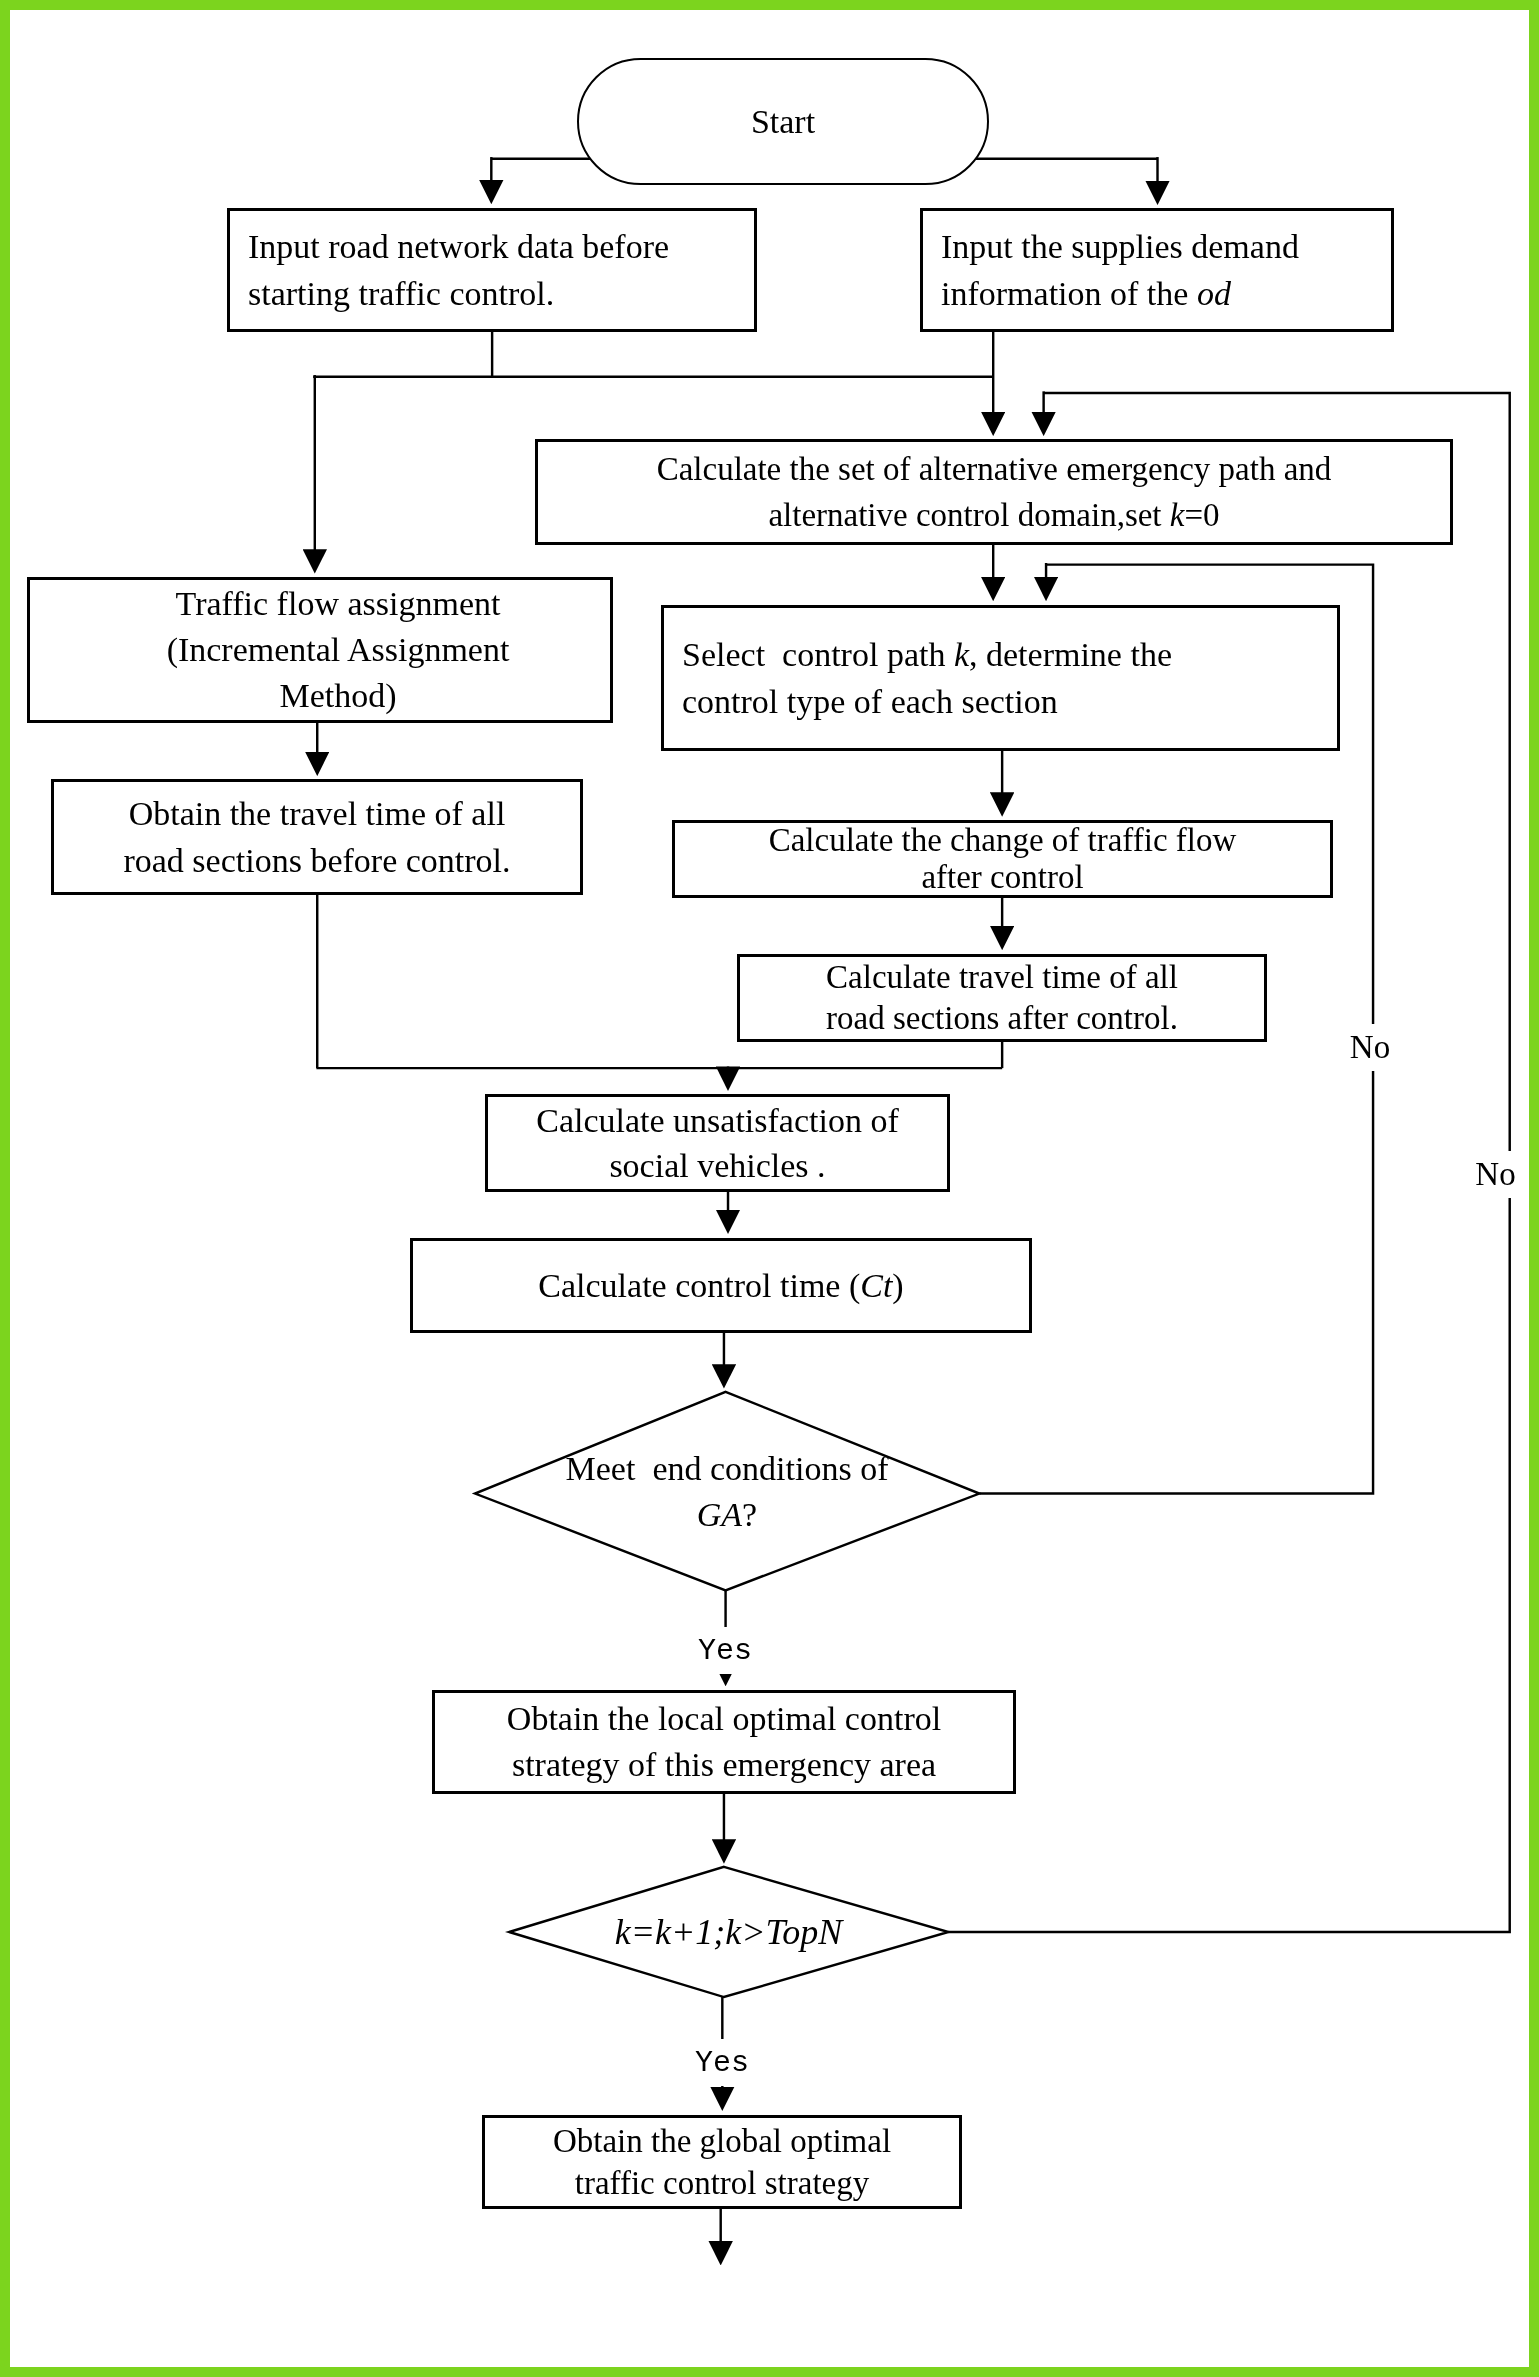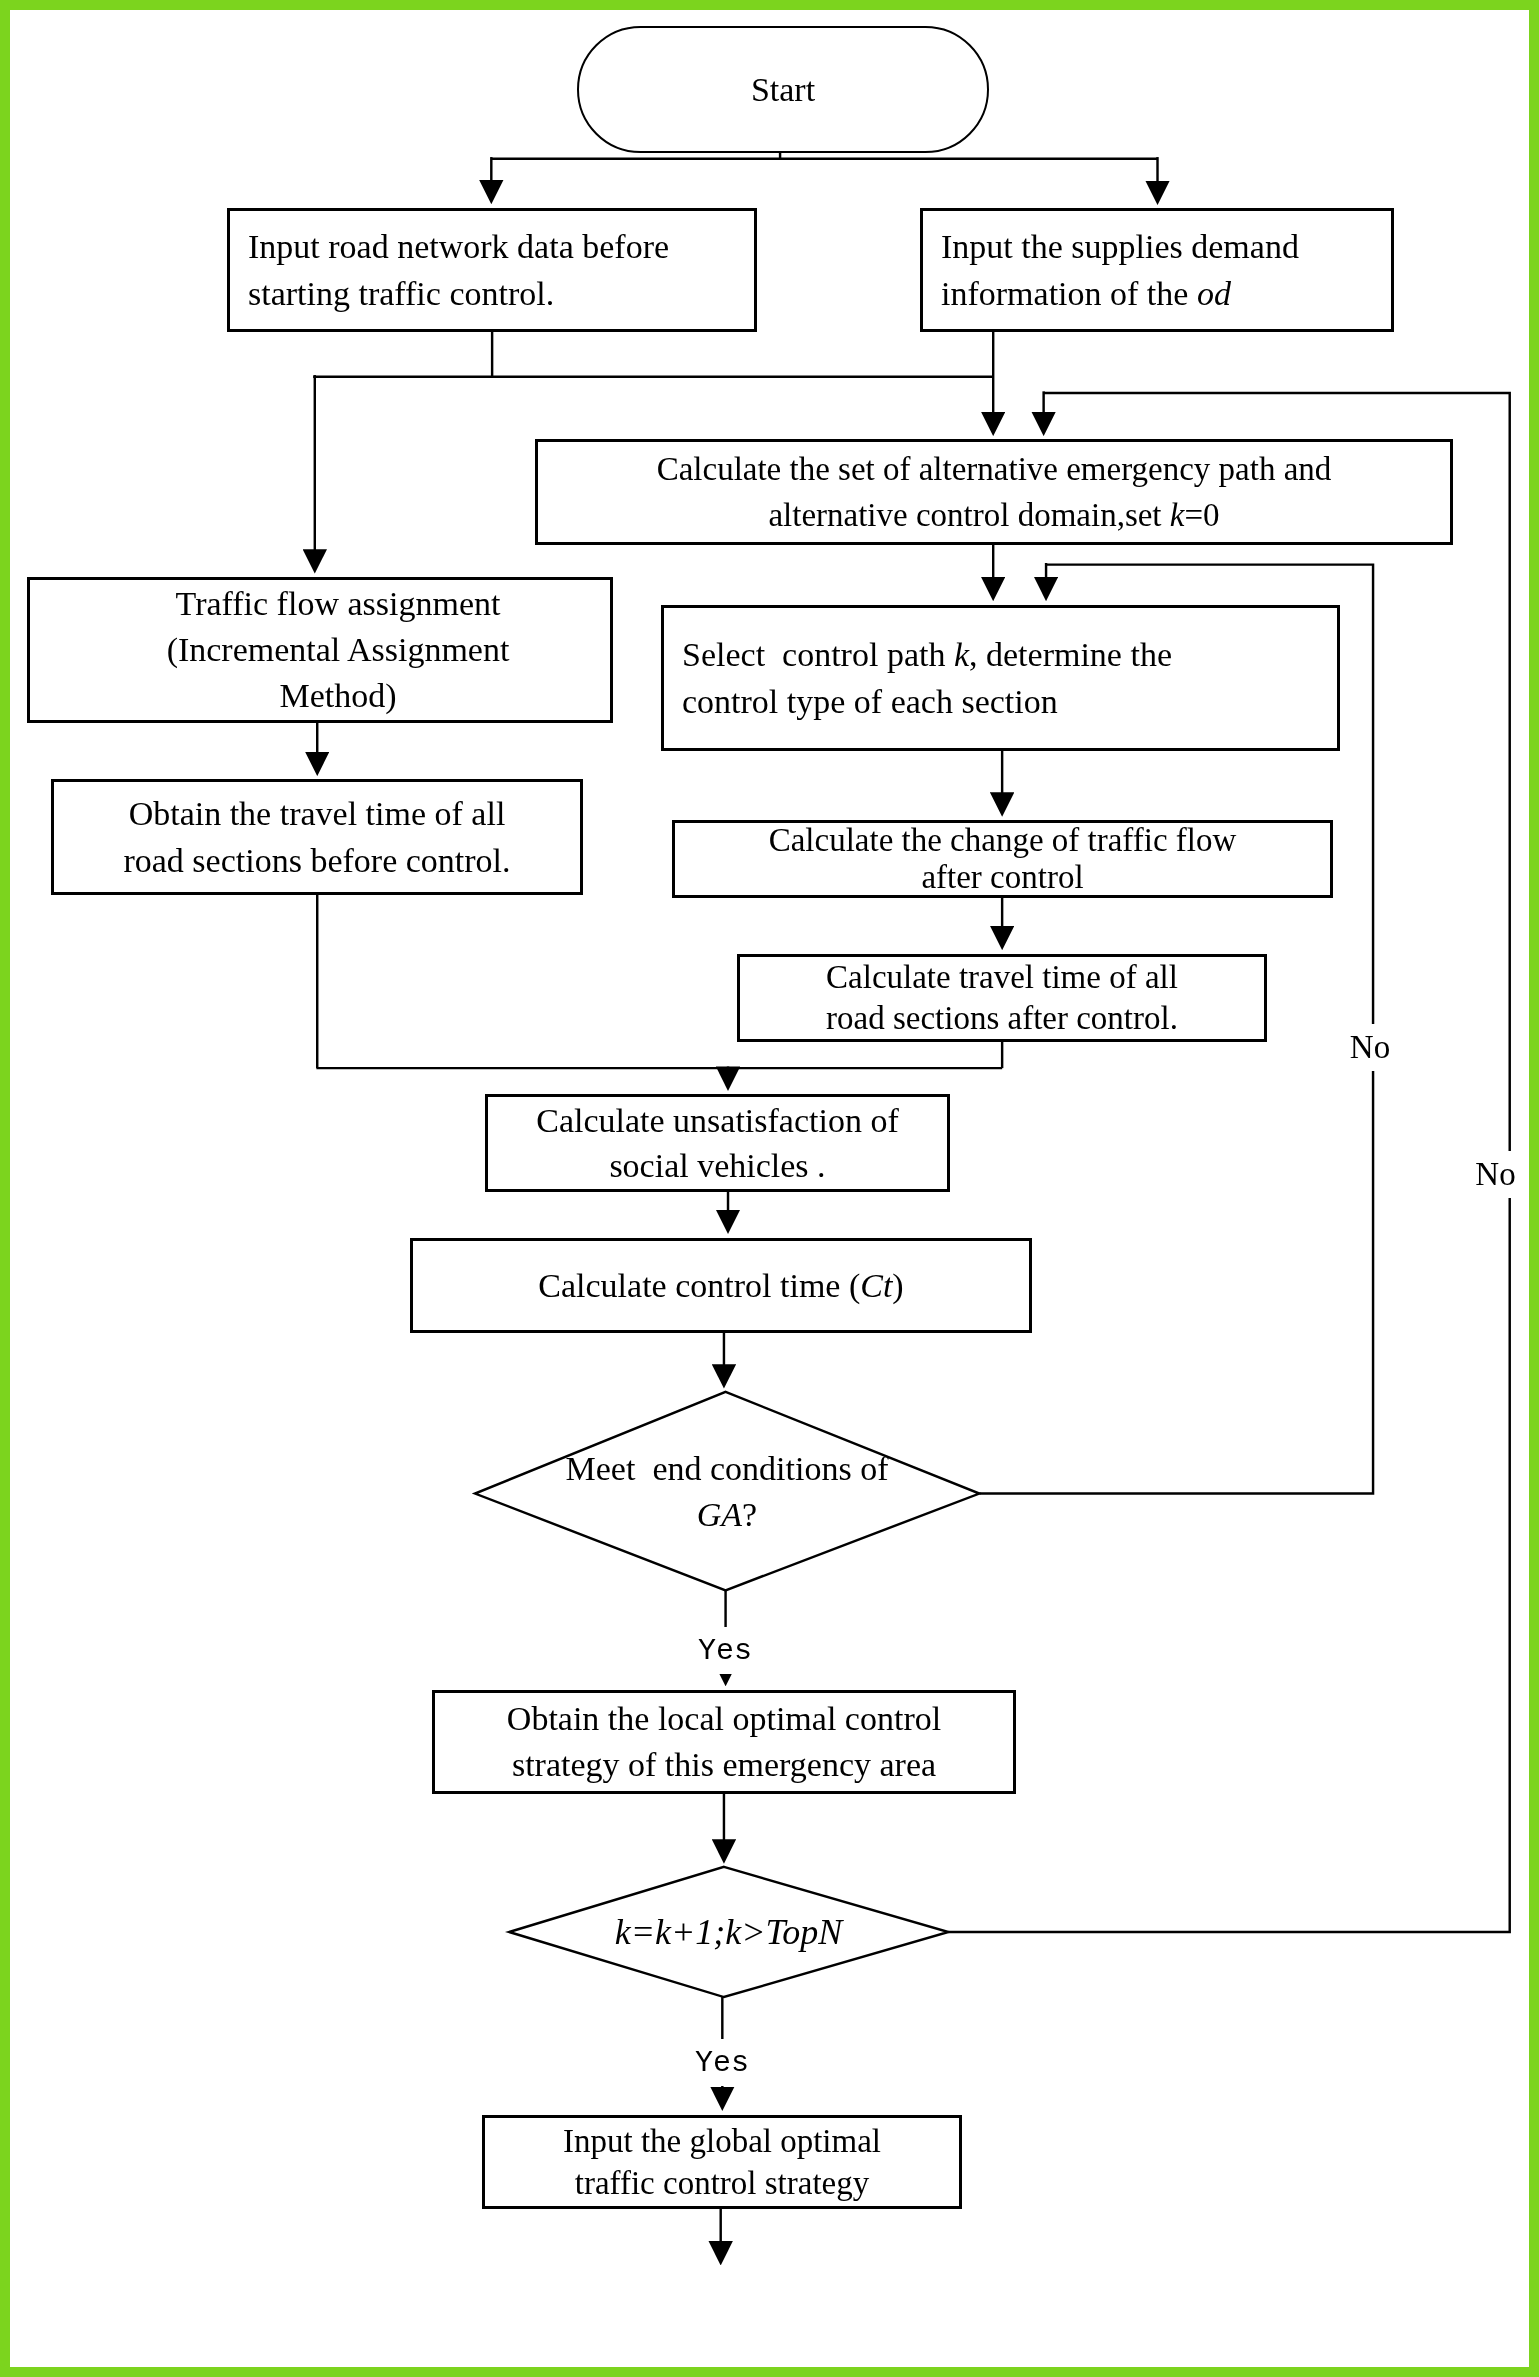--- a/index.html
+++ b/index.html
@@ -7,21 +7,21 @@
   #stage{ position:relative; width:1539px; height:2377px; background:var(--paper); overflow:hidden;
           font-family:"Liberation Serif","DejaVu Serif",serif; color:var(--ink); }
   #frame{ position:absolute; inset:0; border:10.6px solid var(--frame); pointer-events:none; z-index:30; }
   svg.wires{ position:absolute; left:0; top:0; z-index:1; }
   svg.wires line, svg.wires polyline{ stroke:var(--ink); stroke-width:3; fill:none; }
   svg.wires polygon.shape{ fill:var(--paper); stroke:var(--ink); stroke-width:3; }
   .node{ position:absolute; box-sizing:border-box; background:var(--paper); border:3.3px solid var(--ink);
          display:flex; flex-direction:column; justify-content:center; z-index:2; font-size:34px; }
   .center{ align-items:center; text-align:center; }
   .leftal{ align-items:flex-start; text-align:right; padding-left:18px; padding-right:6.5px; }
-  .stadium{ border-radius:98px; border-width:2.4px; align-items:center; text-align:center; z-index:2; }
+  .stadium{ border-radius:98px; border-width:2.4px; align-items:center; text-align:center; z-index:2;margin-top:32px; }
   .line{ line-height:47px; white-space:pre-wrap; }
   .it{ font-style:italic; }
   .dtext{ position:absolute; display:flex; flex-direction:column; justify-content:center; align-items:center;
           text-align:center; z-index:3; font-size:34px; background:transparent; }
   .elabel{ position:absolute; z-index:4; background:var(--paper); display:flex; align-items:center;
            justify-content:center; font-size:33px; }
   .yes{ font-family:"Liberation Mono","DejaVu Sans Mono",monospace; font-size:30px; }
 </style>
 </head>
 <body>
@@ -139,21 +139,21 @@
   <div class="node center" style="left:432px;top:1690px;width:584px;height:104px;">
     <div class="line" style="line-height:46px;">Obtain the local optimal control</div>
     <div class="line" style="line-height:46px;">strategy of this emergency area</div>
   </div>
 
   <div class="dtext it" style="left:509px;top:1869px;width:439px;height:127px;font-size:36px;">
     <div class="line">k=k+1;k&gt;TopN</div>
   </div>
 
   <div class="node center" style="left:482px;top:2115px;width:480px;height:94px;font-size:33px;">
-    <div class="line" style="line-height:42px;">Input the global optimal</div>
+    <div class="line" style="line-height:42px;">Obtain the global optimal</div>
     <div class="line" style="line-height:42px;">traffic control strategy</div>
   </div>
 
 
   <div class="elabel yes" style="left:677px;top:1627px;width:96px;height:47px;">Yes</div>
   <div class="elabel yes" style="left:674px;top:2039px;width:96px;height:47px;">Yes</div>
   <div class="elabel" style="left:1323px;top:1024px;width:94px;height:47px;">No</div>
   <div class="elabel" style="left:1450px;top:1151px;width:91px;height:47px;">No</div>
 
   <div id="frame"></div>

